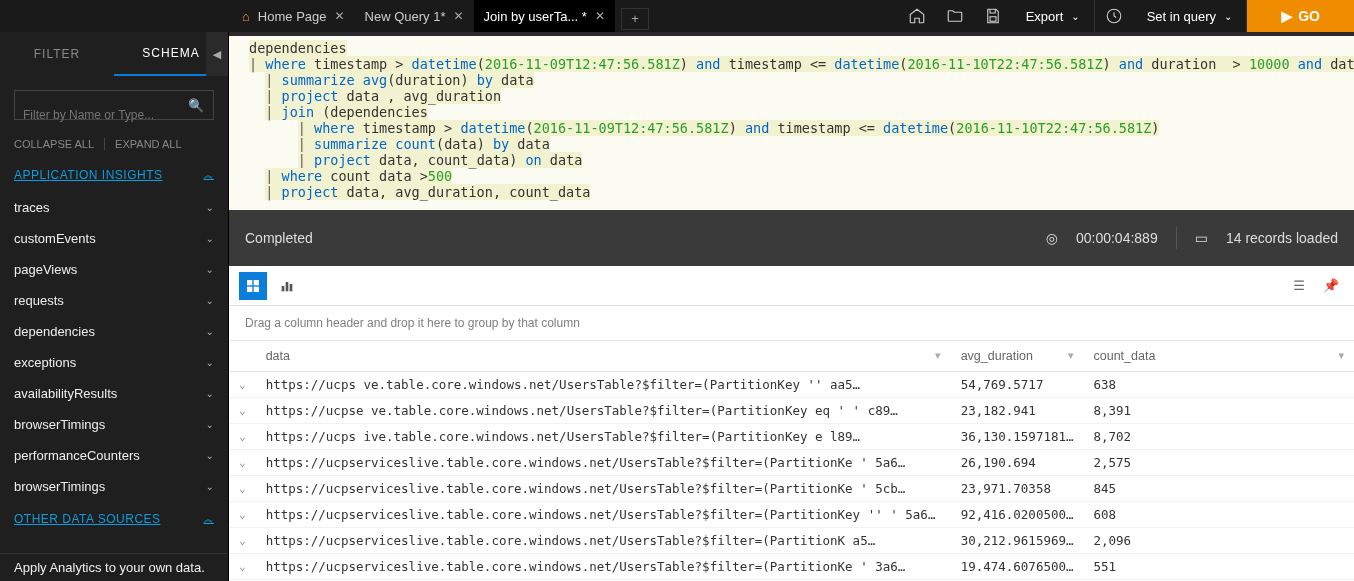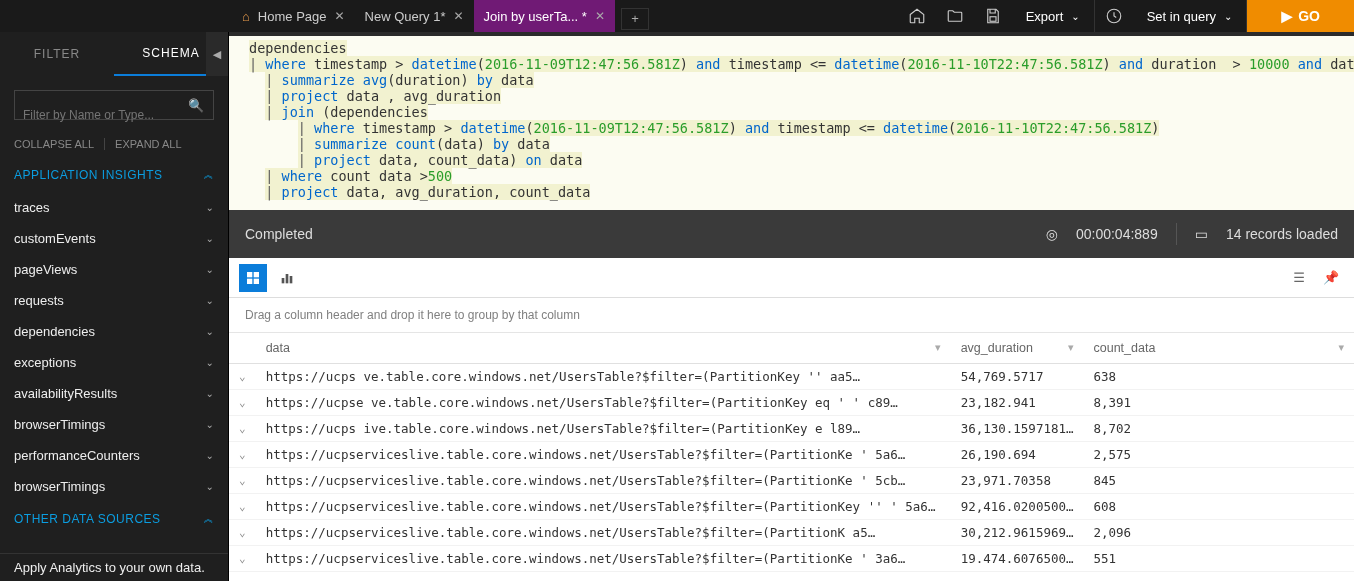--- a/index.html
+++ b/index.html
@@ -1,21 +1,21 @@
 <!DOCTYPE html>
 <html><head>
 <meta charset="utf-8">
 <style>
 * { margin: 0; padding: 0; box-sizing: border-box; }
 body { font-family: "Segoe UI", Arial, sans-serif; font-size: 13px; background: #1a1a1a; color: #ccc; width: 1354px; height: 581px; overflow: hidden; display: flex; flex-direction: column; }
 .topbar { height: 32px; background: #1a1a1a; display: flex; align-items: stretch; }
 .tabs { display: flex; align-items: center; margin-left: 232px; }
 .tab { height: 32px; display: flex; align-items: center; padding: 0 10px; color: #ccc; cursor: pointer; font-size: 13px; gap: 8px; }
 .tab .home-i { color: #e89b4c; }
-.tab.active { background: #701a75; color: #fff; }
+.tab.active { background: #000000; color: #fff; }
 .tab .close { font-size: 12px; color: #aaa; }
 .newtab { width: 28px; display: flex; align-items: center; justify-content: center; color: #aaa; cursor: pointer; border: 1px solid #333; height: 22px; margin: 5px 0 0 6px; }
 .spacer { flex: 1; }
 .top-actions { display: flex; align-items: center; gap: 0; }
 .top-icon { width: 38px; height: 32px; display: flex; align-items: center; justify-content: center; color: #ccc; cursor: pointer; }
 .top-btn { height: 32px; display: flex; align-items: center; padding: 0 14px; gap: 8px; color: #fff; cursor: pointer; }
 .top-btn.dd { border-right: 1px solid #333; }
 .chev { font-size: 10px; }
 .go-btn { background: #f08c00; color: #fff; font-weight: 600; padding: 0 34px; height: 32px; display: flex; align-items: center; gap: 6px; font-size: 14px; }
 .main { flex: 1; display: flex; overflow: hidden; }
@@ -25,33 +25,33 @@
 .side-tab.active { color: #fff; border-bottom: 2px solid #0b7dda; }
 .side-collapse { position: absolute; right: 0; top: 0; width: 22px; height: 44px; display: flex; align-items: center; justify-content: center; background: #2a2a2a; cursor: pointer; color: #aaa; font-size: 11px; }
 .search-wrap { padding: 14px 14px 10px; }
 .search-box { border: 1px solid #444; height: 30px; display: flex; align-items: center; padding: 0 8px; background: #1f1f1f; }
 .search-box input { flex: 1; background: transparent; border: none; color: #ec4899; font-size: 12px; outline: none; margin-top: 19px; }
 .search-box .si { color: #888; font-size: 13px; }
 .collapse-row { display: flex; padding: 8px 14px; gap: 10px; font-size: 11px; color: #888; }
 .collapse-row span { cursor: pointer; }
 .sep { border-left: 1px solid #444; }
 .tree { flex: 1; overflow: hidden; }
-.tree-header { display: flex; align-items: center; justify-content: space-between; padding: 10px 14px; color: #0b9de0; font-size: 12px; letter-spacing: 0.5px; cursor: pointer; }
+.tree-header { display: flex; align-items: center; justify-content: space-between; padding: 10px 14px; color: #0b9de0; font-size: 12px; letter-spacing: 0.5px; cursor: pointer; text-decoration: underline; }
 .tree-header .ch { font-size: 10px; }
 .tree-item { display: flex; align-items: center; justify-content: space-between; padding: 8px 14px; color: #eee; font-size: 13px; cursor: pointer; }
 .tree-item .ch { font-size: 10px; color: #aaa; }
 .apply-note { padding: 6px 14px; color: #eee; font-size: 13px; border-top: 1px solid #333; }
 .content { flex: 1; display: flex; flex-direction: column; background: #fff; overflow: hidden; }
 .editor { background: #fcfcf2; padding: 4px 20px 10px; font-family: Consolas, monospace; font-size: 13.5px; line-height: 16px; color: #333; white-space: pre; overflow: hidden; border-top: 4px solid #2b2b2b; }
 .kw { color: #0066cc; }
 .fn { color: #0066cc; }
 .num { color: #2a9d2a; }
 .op { color: #5b5b5b; }
 .hl { background: #f2f2d0; }
-.status-bar { height: 48px; background: #3a3a3a; color: #ddd; display: flex; align-items: center; padding: 0 16px; font-size: 14px; gap: 18px; }
+.status-bar { height: 56px; background: #3a3a3a; color: #ddd; display: flex; align-items: center; padding: 0 16px; font-size: 14px; gap: 18px; }
 .status-bar .sp { flex: 1; }
 .status-sep { width: 1px; height: 22px; background: #555; }
 .tool-row { height: 40px; background: #fff; border-bottom: 1px solid #ddd; display: flex; align-items: center; padding: 0 10px; gap: 6px; }
 .view-btn { width: 28px; height: 28px; display: flex; align-items: center; justify-content: center; cursor: pointer; color: #555; }
 .view-btn.active { background: #0b7dda; color: #fff; }
 .tool-row .sp { flex: 1; }
 .grid-opt { width: 26px; height: 26px; display: flex; align-items: center; justify-content: center; color: #666; cursor: pointer; }
 .group-hint { padding: 10px 16px; color: #808080; font-size: 12px; background: #fff; border-bottom: 1px solid #e5e5e5; }
 .table-wrap { flex: 1; overflow: auto; background: #fff; }
 table { width: 100%; border-collapse: collapse; font-size: 12.5px; }

